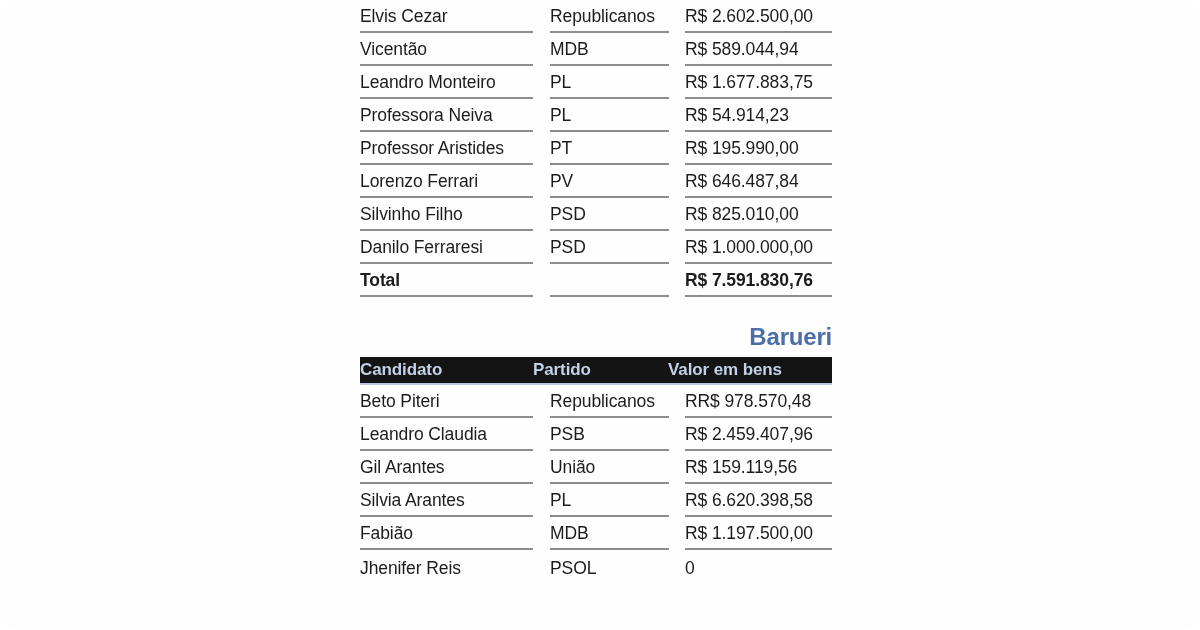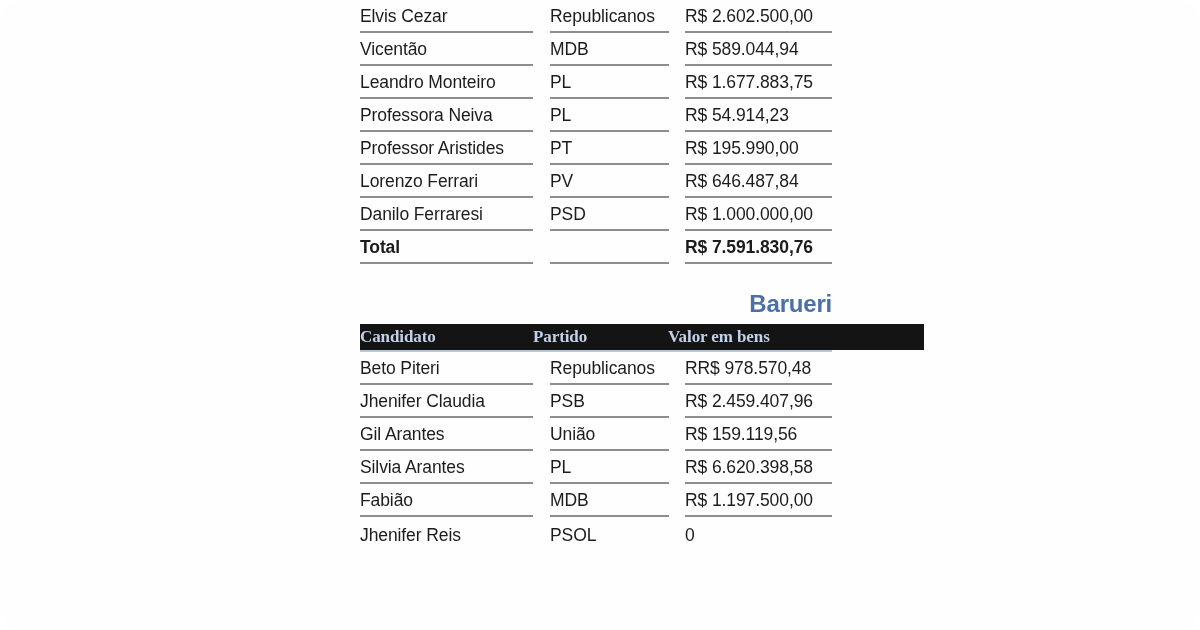--- a/index.html
+++ b/index.html
@@ -70,25 +70,24 @@
   .cell.gap {
     border-bottom: none;
   }
   .row-total .cell {
     font-weight: bold;
   }
 
   
   .table-header-bar {
     position: relative;
-    width: 564px;
+    width: 472px;
     height: 26px;
     background: #141414;
     box-sizing: border-box;
-    font-family: Liberation Serif, serif;
   }
   .table-header-bar .hcell {
     position: absolute;
     top: 0;
     height: 26px;
     line-height: 25px;
     font-size: 17px;
     font-weight: bold;
     letter-spacing: -0.1px;
     white-space: nowrap;
@@ -173,20 +172,27 @@
           <td class="cell">R$ 195.990,00</td>
         </tr>
         <tr>
           <td class="cell">Lorenzo Ferrari</td>
           <td class="cell gap"></td>
           <td class="cell">PV</td>
           <td class="cell gap"></td>
           <td class="cell">R$ 646.487,84</td>
         </tr>
         <tr>
+          <td class="cell">Silvinho Filho</td>
+          <td class="cell gap"></td>
+          <td class="cell">PSD</td>
+          <td class="cell gap"></td>
+          <td class="cell">R$ 825.010,00</td>
+        </tr>
+        <tr>
           <td class="cell">Danilo Ferraresi</td>
           <td class="cell gap"></td>
           <td class="cell">PSD</td>
           <td class="cell gap"></td>
           <td class="cell">R$ 1.000.000,00</td>
         </tr>
         <tr class="row-total">
           <td class="cell">Total</td>
           <td class="cell gap"></td>
           <td class="cell"></td>
@@ -218,21 +224,21 @@
       </colgroup>
       <tbody>
         <tr>
           <td class="cell">Beto Piteri</td>
           <td class="cell gap"></td>
           <td class="cell">Republicanos</td>
           <td class="cell gap"></td>
           <td class="cell">RR$ 978.570,48</td>
         </tr>
         <tr>
-          <td class="cell">Jhenifer Claudia</td>
+          <td class="cell">Leandro Claudia</td>
           <td class="cell gap"></td>
           <td class="cell">PSB</td>
           <td class="cell gap"></td>
           <td class="cell">R$ 2.459.407,96</td>
         </tr>
         <tr>
           <td class="cell">Gil Arantes</td>
           <td class="cell gap"></td>
           <td class="cell">União</td>
           <td class="cell gap"></td>

